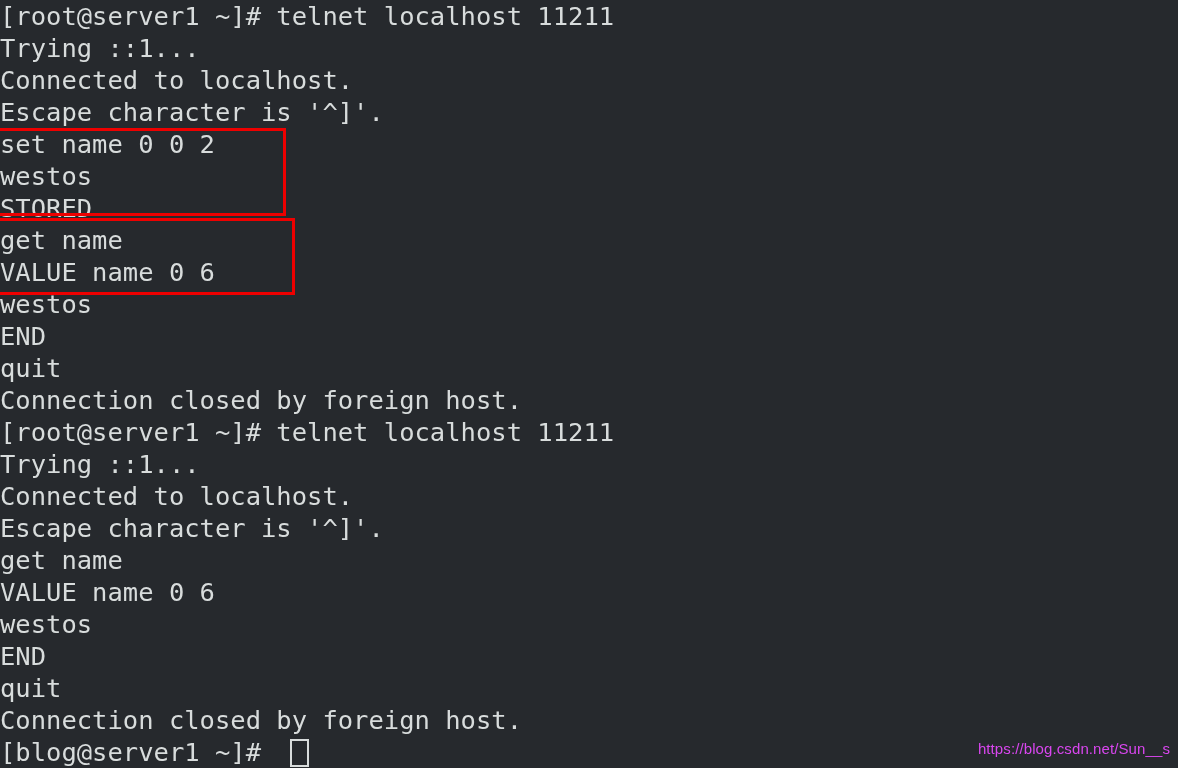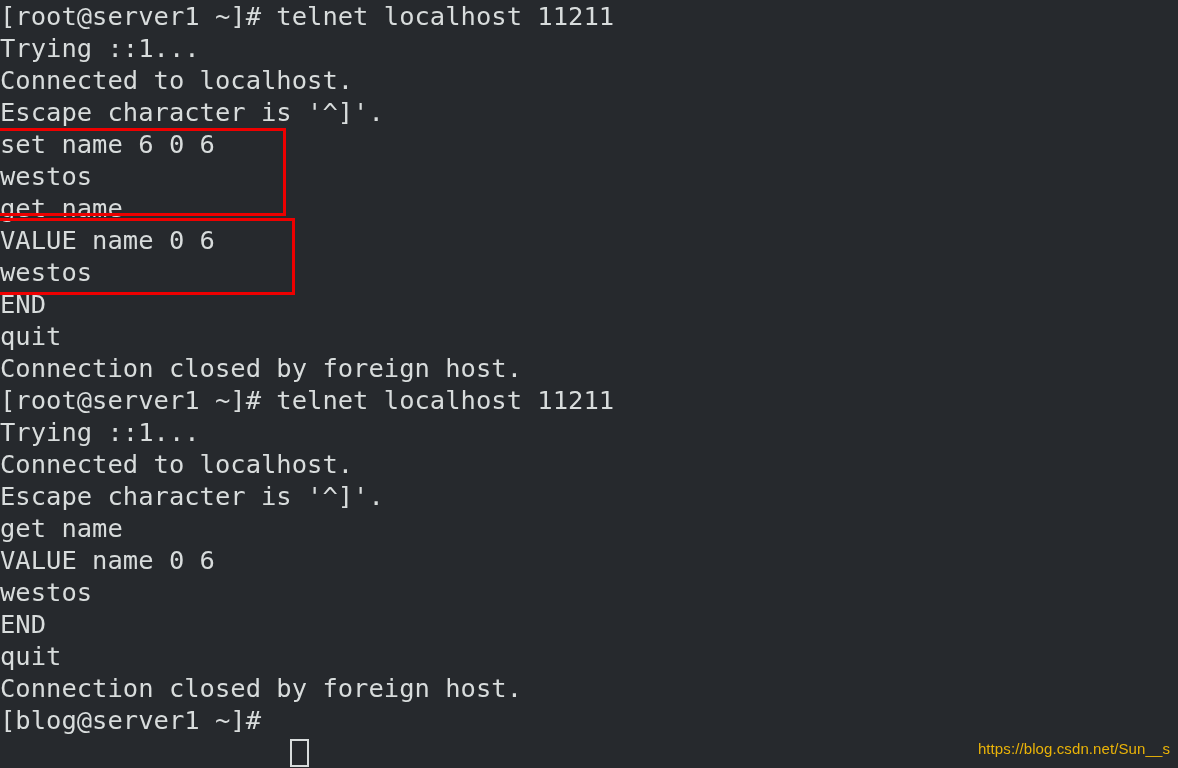--- a/index.html
+++ b/index.html
@@ -77,38 +77,39 @@
     height: 77px;
     border-left: none;
   }
   #watermark {
     position: absolute;
     right: 8px;
     top: 739px;
     font-family: "Liberation Sans", "DejaVu Sans", sans-serif;
     font-size: 15px;
     line-height: 20px;
-    color: #eab308;
+    color: #d946ef;
     white-space: pre;
     letter-spacing: 0.1px;
     text-align: right;
   }
 </style>
 </head>
 <body>
 
 <div id="terminal">
 
   <div id="lines">
     <span class="term-line">[root@server1 ~]# telnet localhost 11211</span>
     <span class="term-line">Trying ::1...</span>
     <span class="term-line">Connected to localhost.</span>
     <span class="term-line">Escape character is '^]'.</span>
-    <span class="term-line">set name 6 0 6</span>
+    <span class="term-line">set name 0 0 2</span>
     <span class="term-line">westos</span>
+    <span class="term-line">STORED</span>
     <span class="term-line">get name</span>
     <span class="term-line">VALUE name 0 6</span>
     <span class="term-line">westos</span>
     <span class="term-line">END</span>
     <span class="term-line">quit</span>
     <span class="term-line">Connection closed by foreign host.</span>
     <span class="term-line">[root@server1 ~]# telnet localhost 11211</span>
     <span class="term-line">Trying ::1...</span>
     <span class="term-line">Connected to localhost.</span>
     <span class="term-line">Escape character is '^]'.</span>

